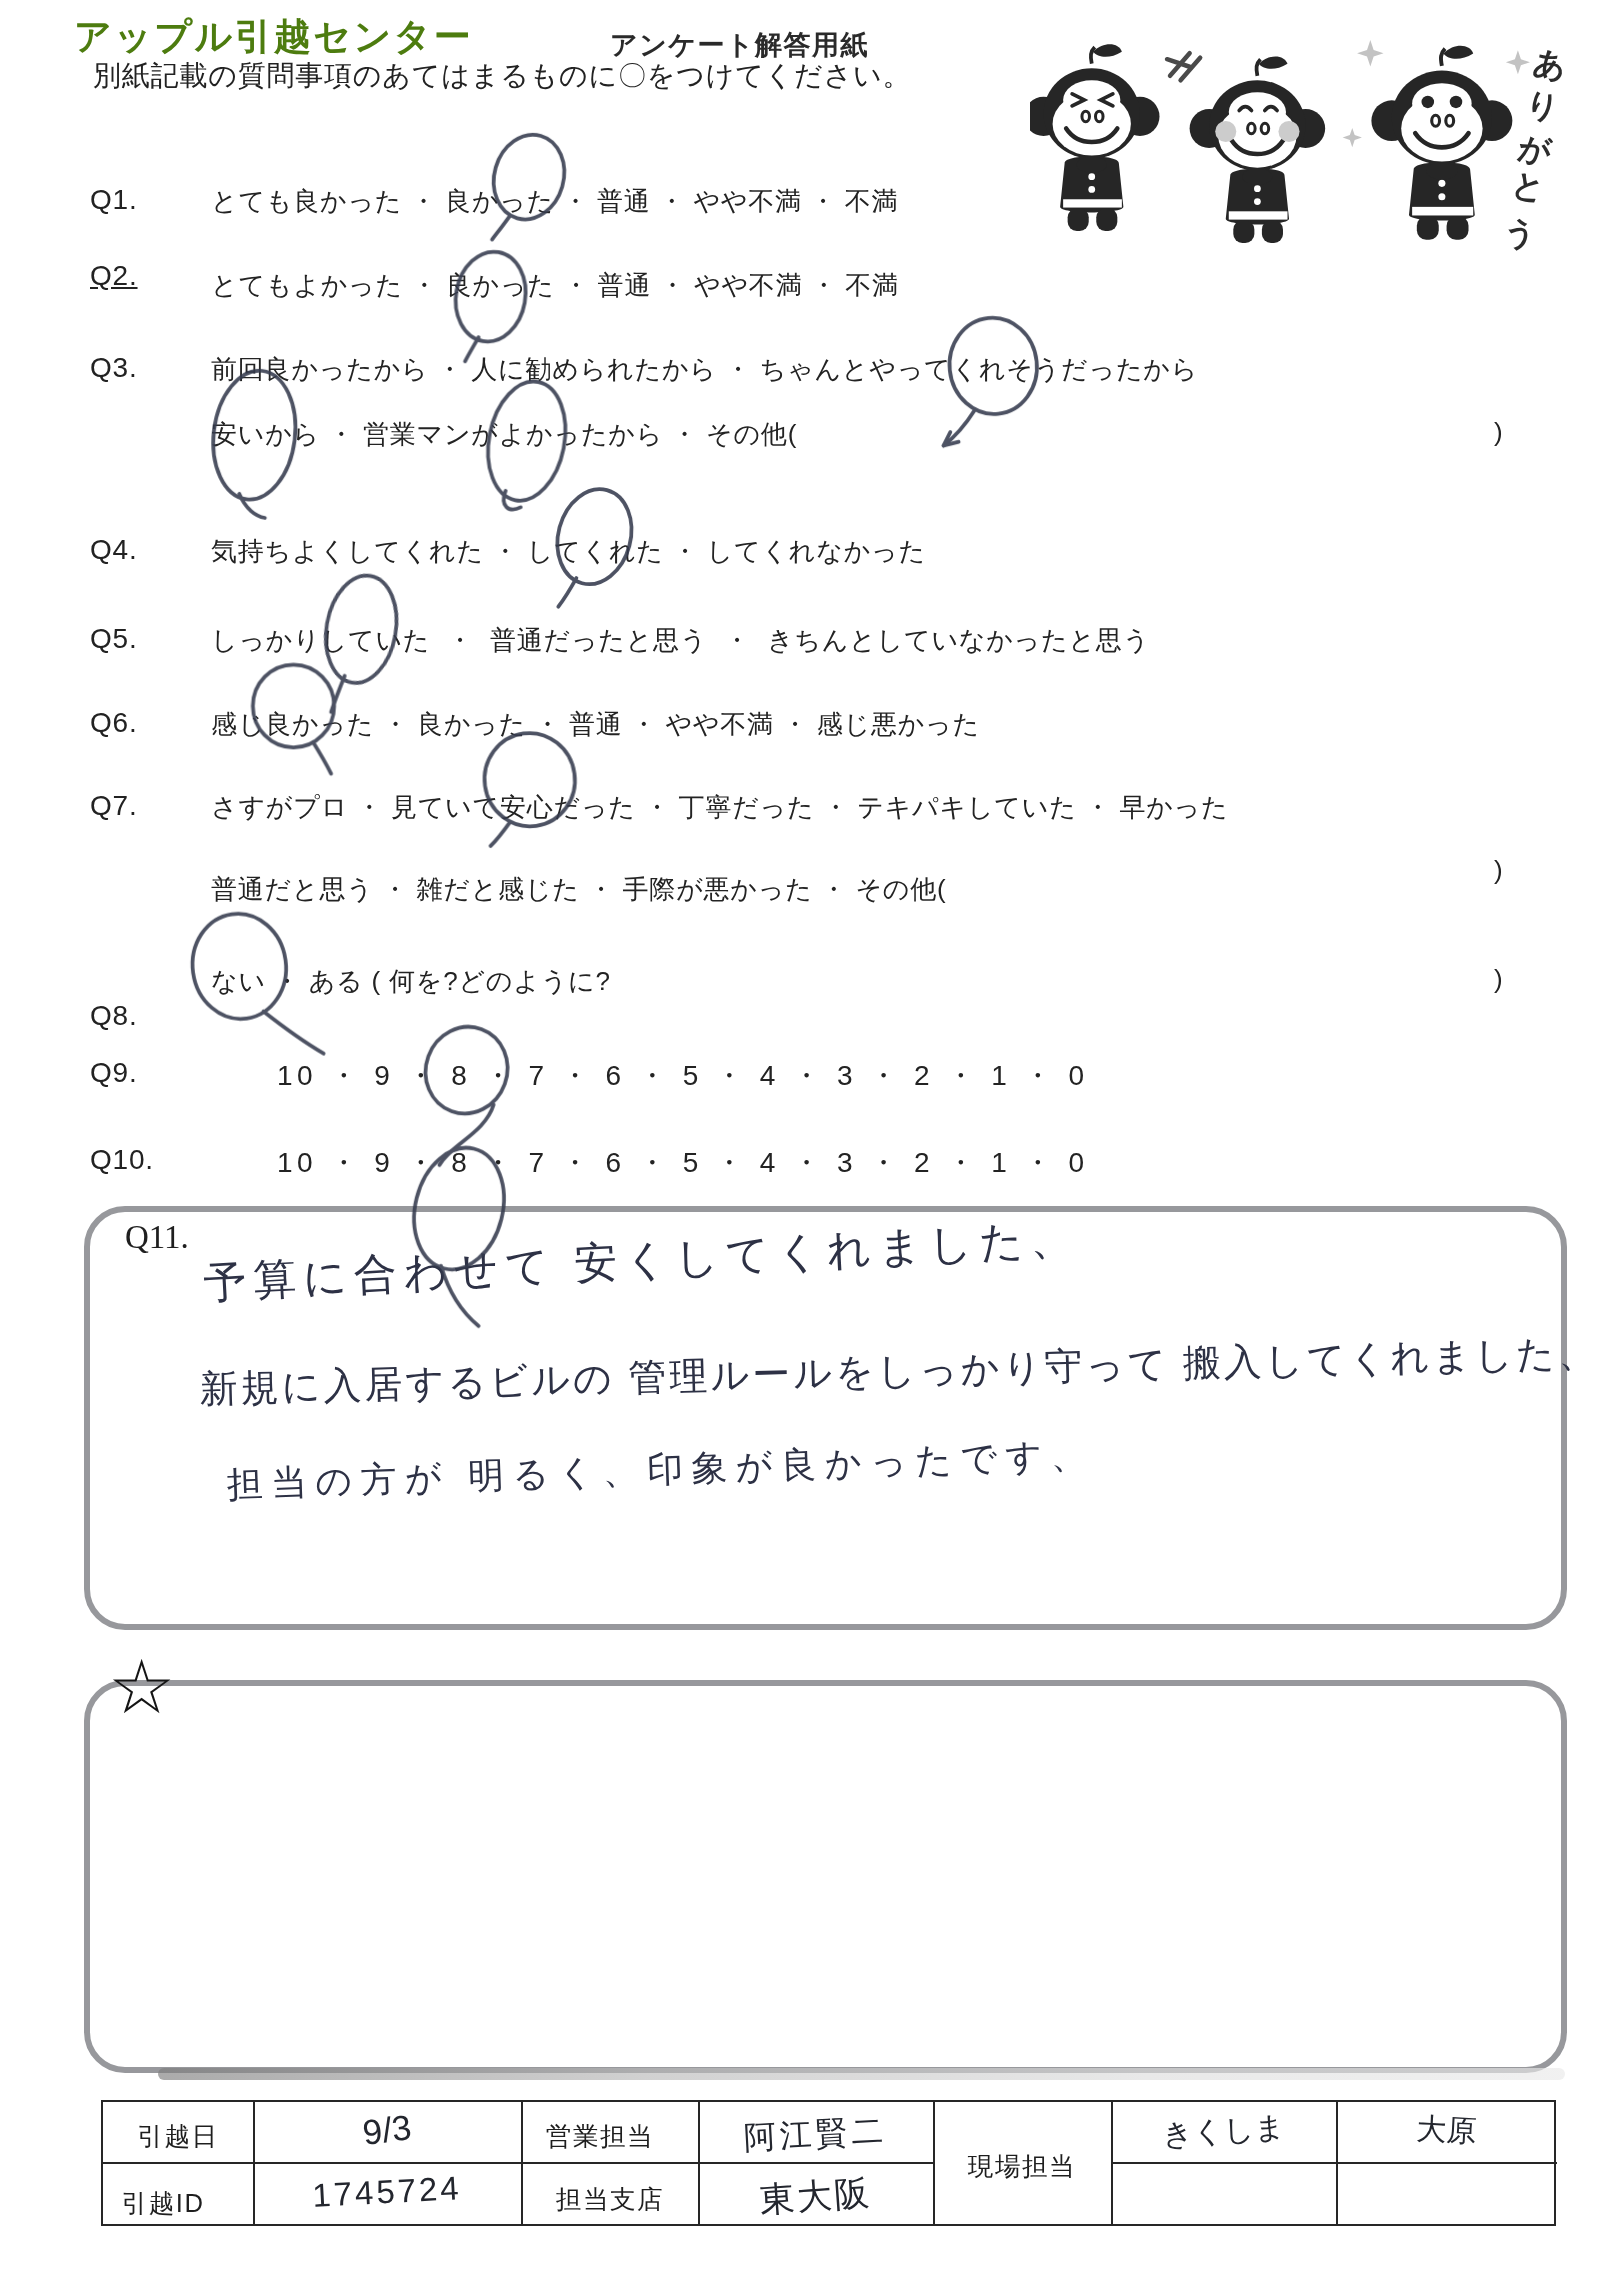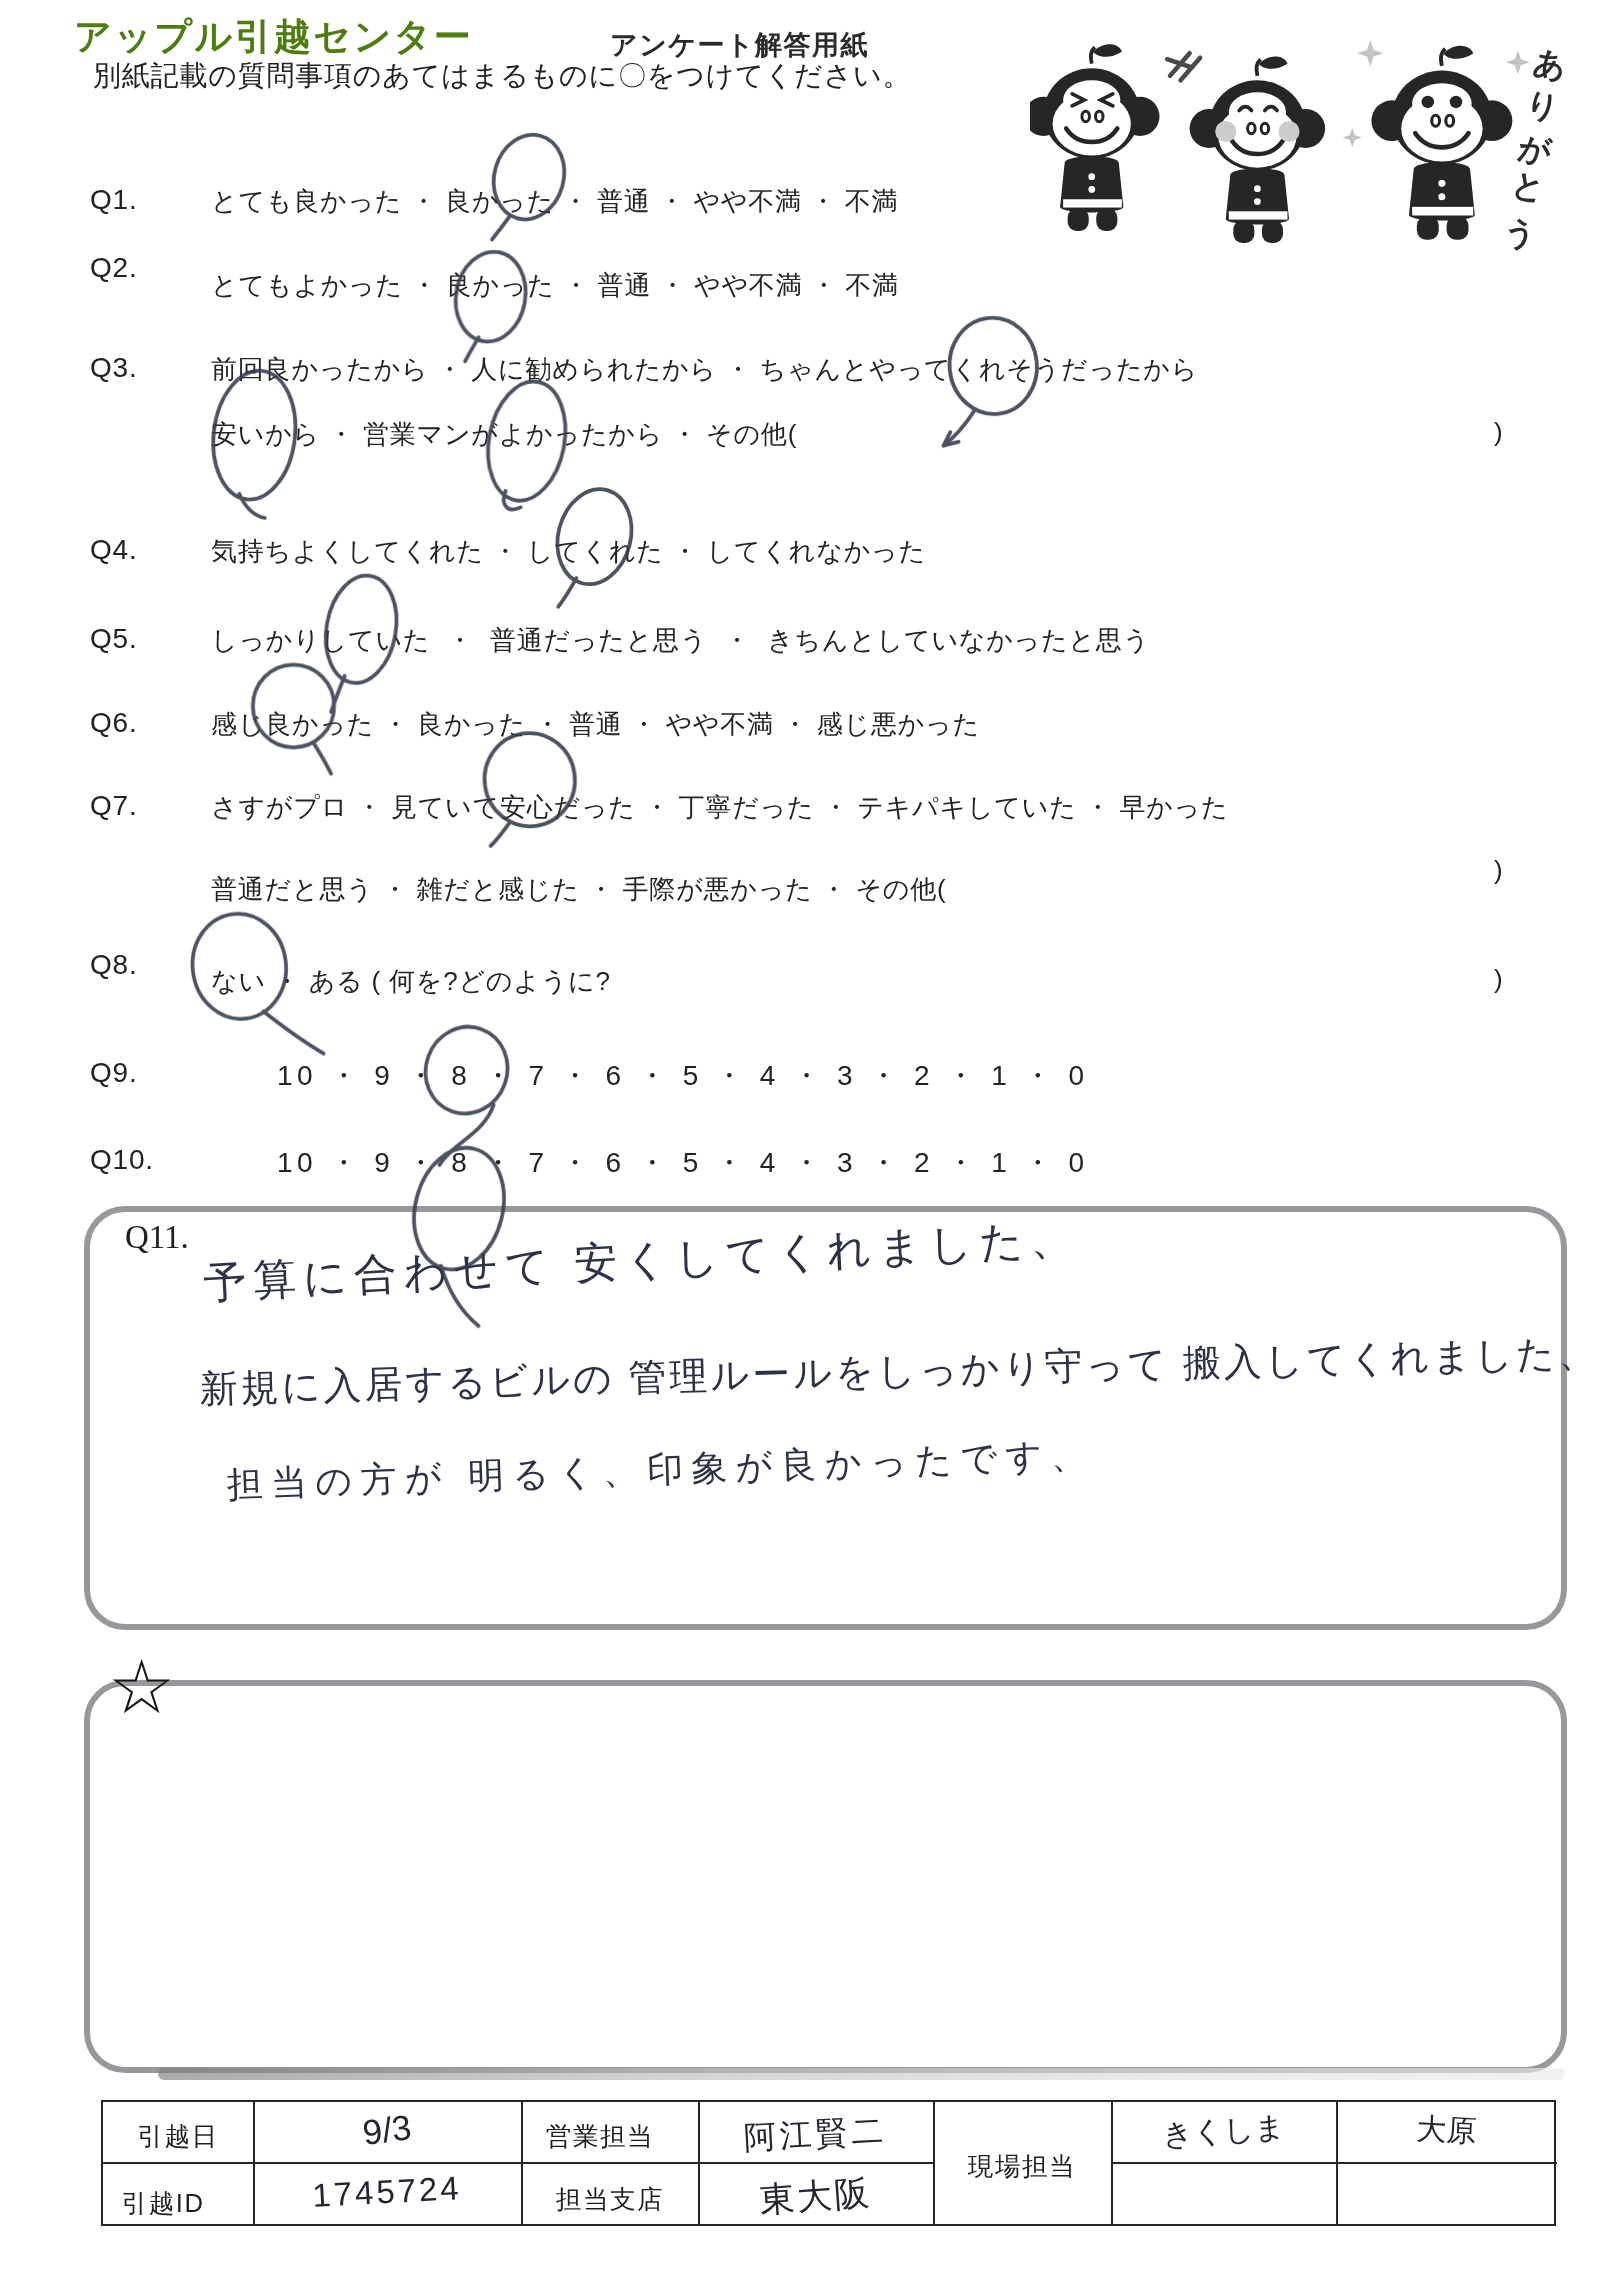--- a/index.html
+++ b/index.html
@@ -12,29 +12,29 @@
   #t-subtitle{left:610px;top:27px;font-size:27px;font-weight:700;letter-spacing:1.5px;color:#2a2a2a;}
   #t-instruction{left:93px;top:57px;font-size:28px;letter-spacing:0.8px;color:#222;}
 
   
   .q-label{font-size:28px;color:#222;letter-spacing:0.8px;}
   .q-text{font-size:26px;color:#232323;letter-spacing:0.8px;}
   .q-scale{font-size:28px;color:#232323;letter-spacing:4.5px;}
   .paren-close{font-size:26px;color:#232323;}
 
   #q1-label{left:90px;top:184px;} #q1-opts{left:211px;top:184px;}
-  #q2-label{left:90px;top:252px;} #q2-opts{left:211px;top:268px;}
+  #q2-label{left:90px;top:260px;text-decoration:underline;} #q2-opts{left:211px;top:268px;}
   #q3-label{left:90px;top:352px;} #q3-l1{left:211px;top:352px;}
   #q3-l2{left:211px;top:417px;} #q3-paren{left:1494px;top:417px;}
   #q4-label{left:90px;top:534px;} #q4-opts{left:211px;top:534px;}
   #q5-label{left:90px;top:623px;} #q5-opts{left:211px;top:623px;font-family:Liberation Mono, monospace;}
   #q6-label{left:90px;top:707px;} #q6-opts{left:211px;top:707px;}
   #q7-label{left:90px;top:790px;} #q7-l1{left:211px;top:790px;}
   #q7-l2{left:211px;top:855px;margin-top:17px;} #q7-paren{left:1494px;top:855px;}
-  #q8-label{left:90px;top:949px;} #q8-opts{left:211px;top:964px;} #q8-paren{left:1494px;top:964px;}
+  #q8-label{left:90px;top:1000px;} #q8-opts{left:211px;top:964px;} #q8-paren{left:1494px;top:964px;}
   #q9-label{left:90px;top:1057px;} #q9-scale{left:277px;top:1057px;}
   #q10-label{left:90px;top:1144px;} #q10-scale{left:277px;top:1144px;}
 
   
   .round-box{position:absolute;border:6px solid #97989c;border-radius:41px;background:transparent;}
   #q11-box{left:84px;top:1206px;width:1471px;height:412px;}
   #star-box{left:84px;top:1680px;width:1471px;height:381px;}
   #q11-label{left:125px;top:1219px;font-family:"Liberation Serif",serif;font-size:33px;color:#1f1f1f;}
   #star-glyph{left:108px;top:1650px;font-size:75px;color:#141414;line-height:1;}
 

